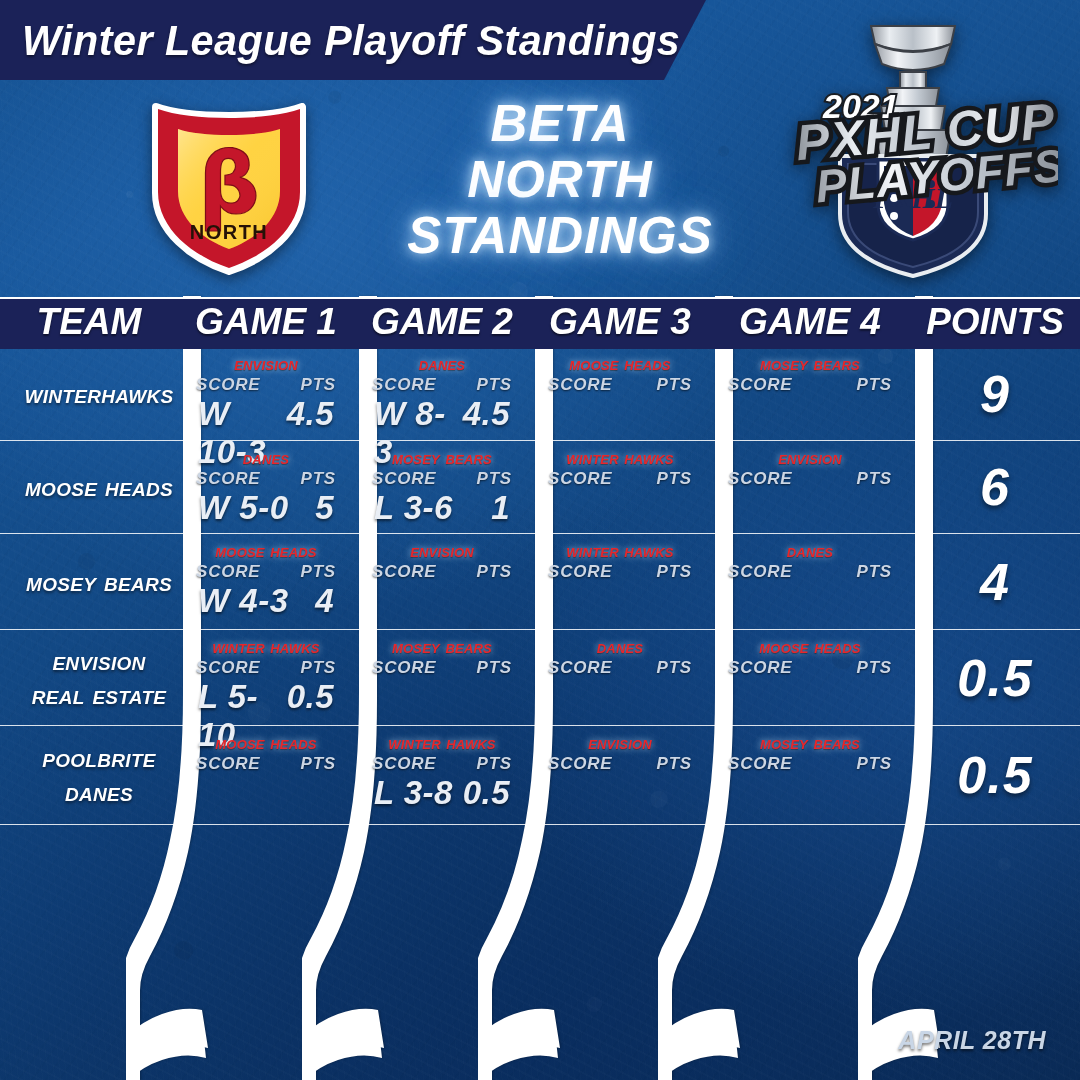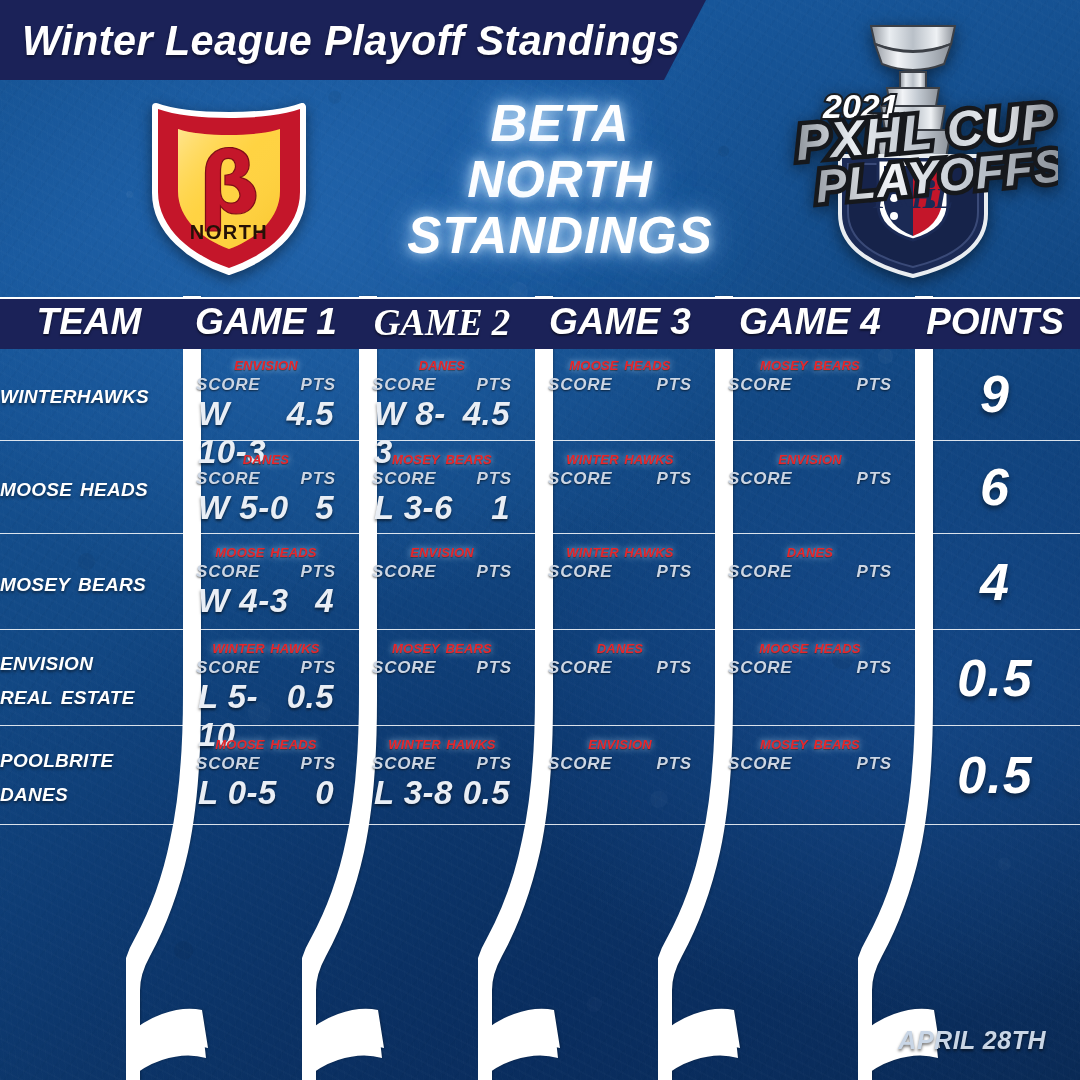--- a/index.html
+++ b/index.html
@@ -151,33 +151,34 @@
 
   #rows { position: absolute; left: 0; top: 347px; width: 1080px; z-index: 4; }
   .row { position: relative; width: 1080px; border-bottom: 1px solid rgba(255,255,255,.85); }
   .row:last-child { border-bottom: 1px solid rgba(255,255,255,.85); }
 
   .cell { position: absolute; top: 0; height: 100%; }
 
   .team-name {
     display: flex;
     flex-direction: column;
-    align-items: flex-start;
+    align-items: center;
     justify-content: center;
     height: 100%;
     color: #ffffff;
     font-weight: bold;
     font-style: italic;
     font-size: 27px;
     line-height: 34px;
     letter-spacing: .3px;
     text-align: center;
     text-shadow: 0 2px 3px rgba(0,0,0,.5);
     font-variant: small-caps;
     text-transform: lowercase;
+    margin-left: 20px;
   }
   .team-name span { text-transform: lowercase; font-variant: small-caps; }
 
   .opp {
     position: absolute;
     top: 6px; left: 0; right: 0;
     text-align: center;
     color: #e8262b;
     font-weight: bold;
     font-style: italic;
@@ -393,21 +394,21 @@
     <g transform="rotate(-5 145 130)">
       <text x="28" y="142" font-family="'Liberation Sans',sans-serif" font-size="50" font-weight="bold" font-style="italic" fill="url(#silver)" stroke="#16181c" stroke-width="9" paint-order="stroke" letter-spacing="1">PXHL CUP</text>
       <text x="44" y="186" font-family="'Liberation Sans',sans-serif" font-size="46" font-weight="bold" font-style="italic" fill="url(#silver2)" stroke="#16181c" stroke-width="9" paint-order="stroke" letter-spacing="1">PLAYOFFS</text>
     </g>
   </svg>
 
   <div id="table-header"></div>
   <div id="hdr-labels">
       <div class="hdr-label" style="left: 0px; width: 178px;">TEAM</div>
       <div class="hdr-label" style="left: 178px; width: 176px;">GAME 1</div>
-      <div class="hdr-label" style="left: 354px; width: 176px; font-family: Liberation Serif, serif;">GAME 2</div>
+      <div class="hdr-label" style="left: 354px; width: 176px;">GAME 2</div>
       <div class="hdr-label" style="left: 530px; width: 180px;">GAME 3</div>
       <div class="hdr-label" style="left: 710px; width: 200px;">GAME 4</div>
       <div class="hdr-label" style="left: 910px; width: 170px;">POINTS</div>
     </div>
 
   <div id="rows">
       <div class="row" style="height: 93px;">
         <div class="cell" style="left: 0px; width: 178px;">
           <div class="team-name">
             <span>Winterhawks</span>
@@ -630,24 +631,20 @@
             <span>PoolBrite</span>
             <span>Danes</span>
           </div>
         </div>
         <div class="cell" style="left: 178px; width: 176px;">
           <div class="opp">Moose Heads</div>
           <div class="subhdr">
             <span>SCORE</span>
             <span>PTS</span>
           </div>
-          <div class="result">
-            <span>L 0-5</span>
-            <span>0</span>
-          </div>
         </div>
         <div class="cell" style="left: 354px; width: 176px;">
           <div class="opp">Winter Hawks</div>
           <div class="subhdr">
             <span>SCORE</span>
             <span>PTS</span>
           </div>
           <div class="result">
             <span>L 3-8</span>
             <span>0.5</span>

